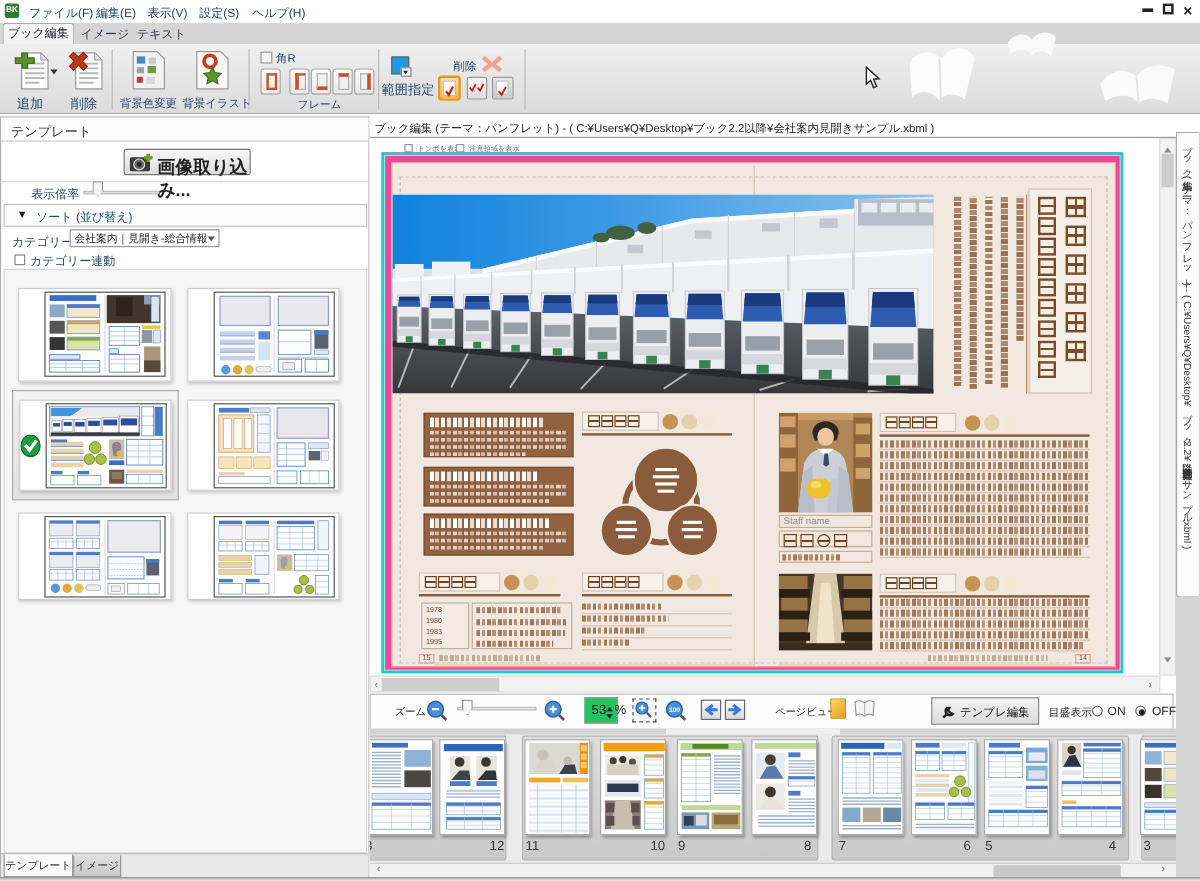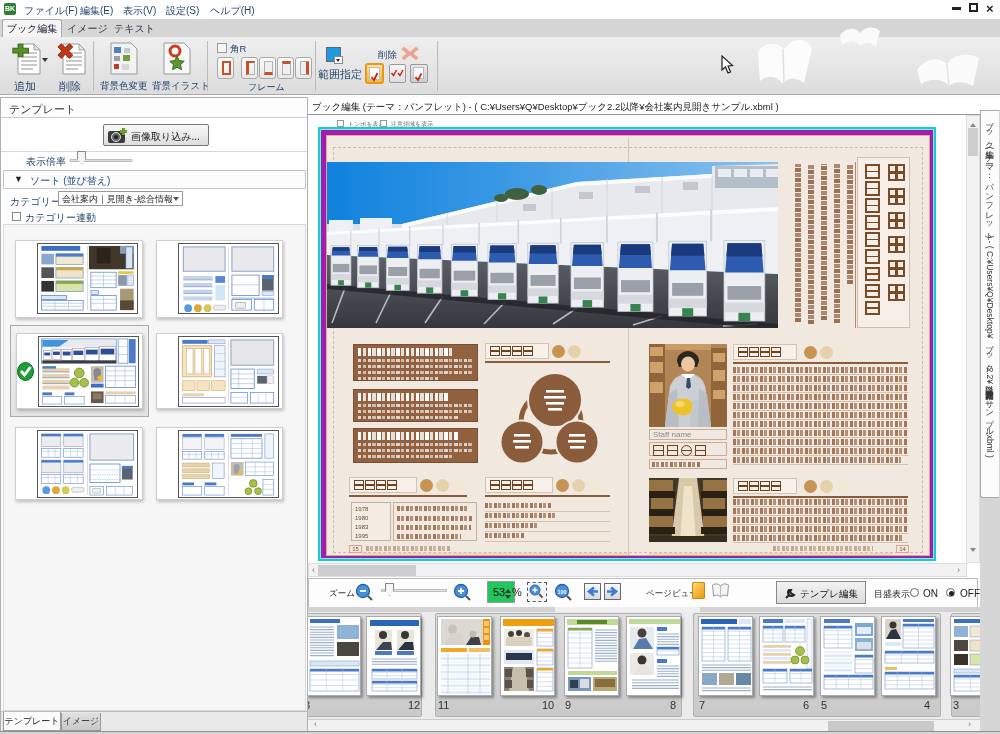--- a/index.html
+++ b/index.html
@@ -149,21 +149,21 @@
   <div class="ab" style="left:0;top:0;width:306px;height:20px;border-bottom:1px solid #ccc;background:#fdfdfd">
       <span style="position:absolute;left:8px;top:4px;font-size:11px;color:#333">テンプレート</span>
     </div>
   <div class="ab" style="left:102px;top:26px;width:106px;height:22px;background:linear-gradient(#f8f8f8,#ddd);border:1px solid #777;border-radius:2px">
     <svg class="ab" style="left:4px;top:3px" width="22" height="15" viewBox="0 0 22 15">
         <rect x="0" y="3" width="17" height="12" rx="2" fill="#3a3a3a"></rect>
         <circle cx="8" cy="9" r="4.5" fill="#666" stroke="#ddd"></circle>
         <circle cx="8" cy="9" r="2" fill="#222"></circle>
         <path d="M14 0h3v2h2v3h-2v2h-3v-2h-2v-3h2z" fill="#6aa02a"></path>
       </svg>
-    <span class="ab" style="left:27px;top:5px;font-size:10px;font-weight:normal;color:#222">画像取り込み...</span>
+    <span class="ab" style="left:27px;top:5px;font-size:15px;font-weight:bold;color:#222">画像取り込み...</span>
   </div>
   <div class="ab" style="left:0;top:53px;width:306px;height:1px;background:#d8d8d8"></div>
   <div class="ab nav" style="left:25px;top:57px;font-size:10px">表示倍率</div>
   <div class="ab" style="left:68px;top:61px;width:64px;height:3px;background:#ddd;border:1px solid #bbb;border-radius:2px"></div>
   <div class="ab" style="left:76px;top:53px;width:9px;height:13px;background:#f4f4f4;border:1px solid #888;clip-path:polygon(0 0,100% 0,100% 60%,50% 100%,0 60%)"></div>
   <div class="ab" style="left:2px;top:72px;width:303px;height:19px;background:#fcfcfc;border:1px solid #c4c4c4">
     <span class="ab" style="left:10px;top:3px;font-size:9px;color:#222">▼</span>
     <span class="ab" style="left:26px;top:3px;font-size:10px;color:#1a4a8a">ソート (並び替え)</span>
   </div>
   <div class="ab nav" style="left:9px;top:97px;font-size:10px">カテゴリー</div>
@@ -413,21 +413,21 @@
 <div class="ab" id="main" style="left:308px;top:97px;width:692px;height:634px;background:#fff;overflow:hidden">
   <div class="ab" style="left:0;top:0;width:692px;height:18px;background:#fff;border-bottom:1px solid #999">
     <span class="ab" style="left:4px;top:4px;font-size:9.5px;color:#222">ブック編集 (テーマ：パンフレット) - ( C:¥Users¥Q¥Desktop¥ブック2.2以降¥会社案内見開きサンプル.xbml )</span>
   </div>
 
   <div class="ab" id="canvas" style="left:0;top:18px;width:658px;height:448px;background:#fff;overflow:hidden">
     <div class="ab" style="left:29px;top:5px;width:7px;height:7px;border:1px solid #999;background:#fff"></div>
     <span class="ab" style="left:40px;top:5px;font-size:6px;color:#666">トンボを表示</span>
     <div class="ab" style="left:72px;top:5px;width:7px;height:7px;border:1px solid #999;background:#fff"></div>
     <span class="ab" style="left:83px;top:5px;font-size:6px;color:#666">注意領域を表示</span>
-    <div class="ab" id="spread" style="left:10px;top:12px;width:618px;height:434px;border:2px solid #10cfcf;background:#a21caf">
+    <div class="ab" id="spread" style="left:10px;top:12px;width:618px;height:434px;border:2px solid #10cfcf;background:#ec4899">
       <div class="ab" style="left:0;top:0;width:614px;height:430px;border:1px solid #8fe6e6"></div>
       <div class="ab" id="page" style="left:6px;top:6px;width:604px;height:421px;background:#f1e8df;border:1px solid #e2a794">
         <div class="ab" style="left:301px;top:2px;width:1px;height:417px;background:#d8c4b4"></div>
         <div class="ab" style="left:6px;top:11px;width:590px;height:406px;border:1px dashed #c8bcb2"></div>
 
         <svg class="ab" style="left:0;top:26px" width="451" height="166" viewBox="0 0 451 166">
           <defs>
             <linearGradient id="sky" x1="0" y1="0" x2="1" y2="0">
                 <stop offset="0" stop-color="#0f82dd"></stop>
                 <stop offset=".4" stop-color="#3b99e4"></stop>

